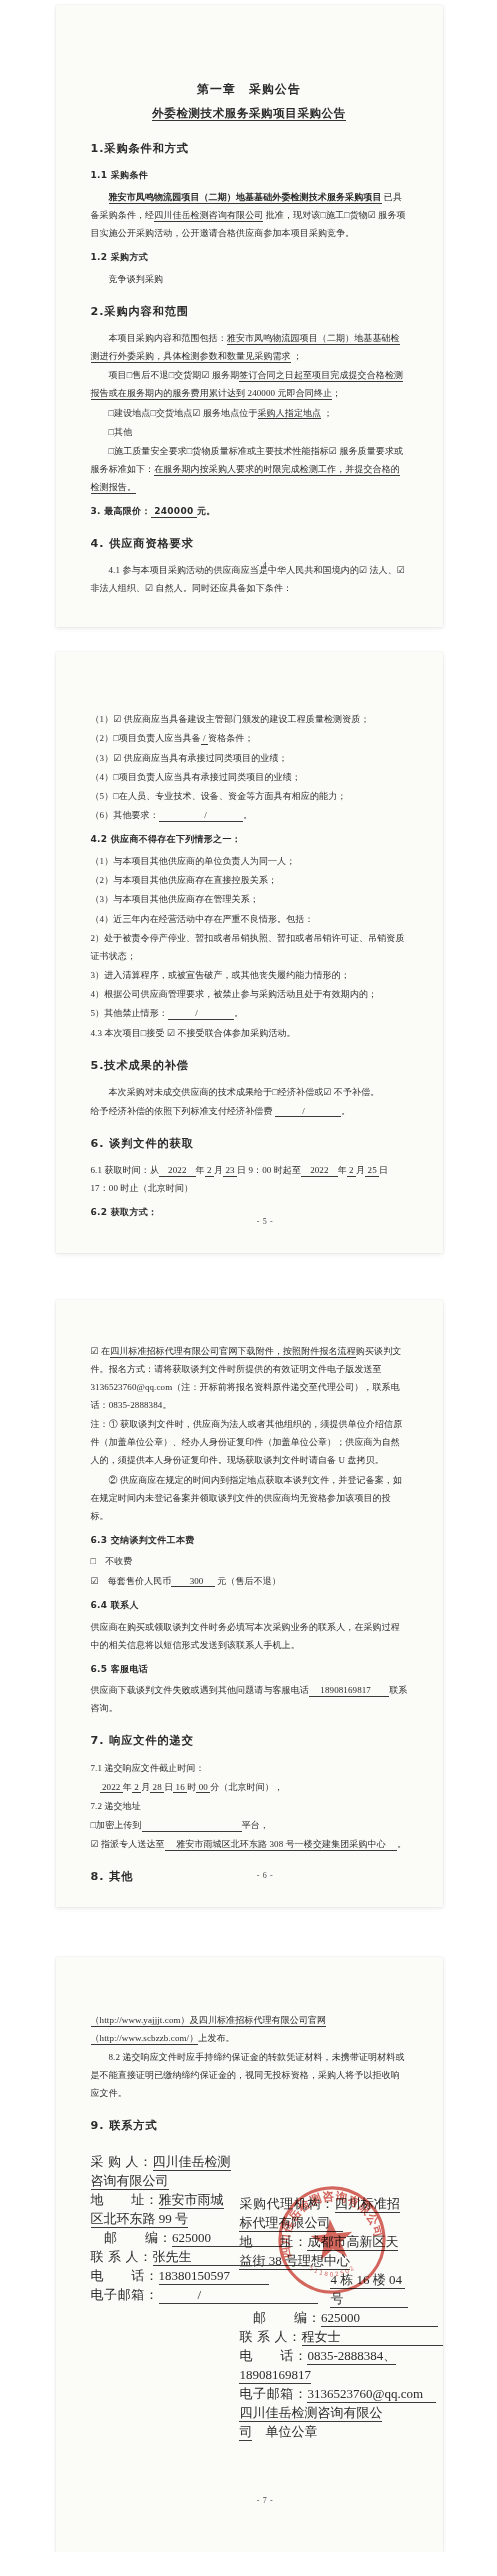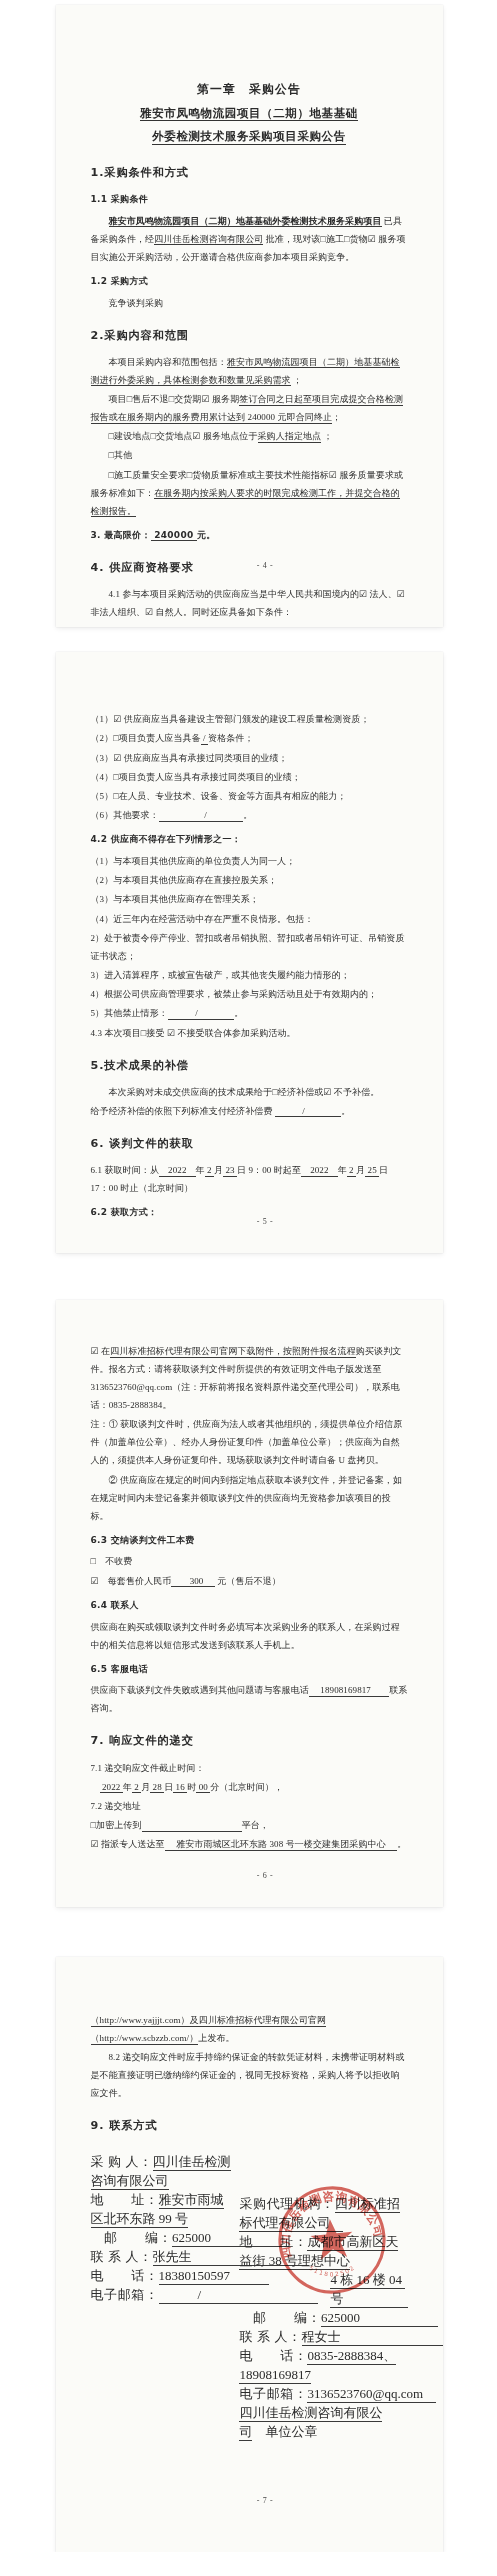--- a/index.html
+++ b/index.html
@@ -77,21 +77,20 @@
     opacity:.82;mix-blend-mode:multiply;pointer-events:none;
     transform:rotate(-6deg);
   }
 </style>
 </head>
 <body>
 
 <div id="doc-root">
     <div class="page p1">
       <div class="line title"><span>第一章　采购公告</span></div>
-      <div class="line subtitle"><span class="u ">雅安市凤鸣物流园项目（二期）地基基础</span></div>
       <div class="line subtitle"><span class="u ">外委检测技术服务采购项目采购公告</span></div>
       <div class="line h2"><span>1.采购条件和方式</span></div>
       <div class="line h3"><span>1.1 采购条件</span></div>
       <div class="line body"><span class="u b">雅安市凤鸣物流园项目（二期）地基基础外委检测技术服务采购项目</span><span> 已具备采购条件，经</span><span class="u ">四川佳岳检测咨询有限公司</span><span> 批准，现对该□施工□货物☑ 服务项目实施公开采购活动，公开邀请合格供应商参加本项目采购竞争。</span></div>
       <div class="line h3"><span>1.2 采购方式</span></div>
       <div class="line body"><span>竞争谈判采购</span></div>
       <div class="line h2"><span>2.采购内容和范围</span></div>
       <div class="line body"><span>本项目采购内容和范围包括：</span><span class="u ">雅安市凤鸣物流园项目（二期）地基基础检测进行外委采购，具体检测参数和数量见采购需求</span><span> ；</span></div>
       <div class="line body"><span>项目□售后不退□交货期☑ 服务期</span><span class="u ">签订合同之日起至项目完成提交合格检测报告或在服务期内的服务费用累计达到 240000 元即合同终止</span><span>；</span></div>
       <div class="line body"><span>□建设地点□交货地点☑ 服务地点位于</span><span class="u ">采购人指定地点</span><span> ；</span></div>
@@ -137,20 +136,21 @@
       <div class="line h3"><span>6.4 联系人</span></div>
       <div class="line flush"><span>供应商在购买或领取谈判文件时务必填写本次采购业务的联系人，在采购过程中的相关信息将以短信形式发送到该联系人手机上。</span></div>
       <div class="line h3"><span>6.5 客服电话</span></div>
       <div class="line flush"><span>供应商下载谈判文件失败或遇到其他问题请与客服电话</span><span class="u ">　 18908169817　　</span><span>联系咨询。</span></div>
       <div class="line h2"><span>7. 响应文件的递交</span></div>
       <div class="line flush"><span>7.1 递交响应文件截止时间：</span></div>
       <div class="line flush"><span>　</span><span class="u "> 2022 </span><span>年</span><span class="u "> 2 </span><span>月</span><span class="u "> 28 </span><span>日</span><span class="u "> 16 </span><span>时</span><span class="u "> 00 </span><span>分（北京时间），</span></div>
       <div class="line flush"><span>7.2 递交地址</span></div>
       <div class="line flush"><span>□加密上传到</span><span class="u ">　　　　　　　　　　　</span><span>平台，</span></div>
       <div class="line flush"><span>☑ 指派专人送达至</span><span class="u ">　 雅安市雨城区北环东路 308 号一楼交建集团采购中心　 </span><span>。</span></div>
+      <div class="line h2"><span>8. 其他</span></div>
       <div class="pagenum">- 6 -</div>
     </div>
     <div class="page p4">
       <div class="line flush"><span class="u ">（http://www.yajjjt.com）及四川标准招标代理有限公司官网（http://www.scbzzb.com/）</span><span>上发布。</span></div>
       <div class="line body"><span>8.2 递交响应文件时应手持缔约保证金的转款凭证材料，未携带证明材料或是不能直接证明已缴纳缔约保证金的，视同无投标资格，采购人将予以拒收响应文件。</span></div>
       <div class="line h2"><span>9. 联系方式</span></div>
       <div class="contacts">
         <div class="ccol left">
           <div class="crow"><span class="clabel">采 购 人：</span><span class="u">四川佳岳检测咨询有限公司</span></div>
           <div class="crow"><span class="clabel">地　　址：</span><span class="u">雅安市雨城区北环东路 99 号</span></div>

